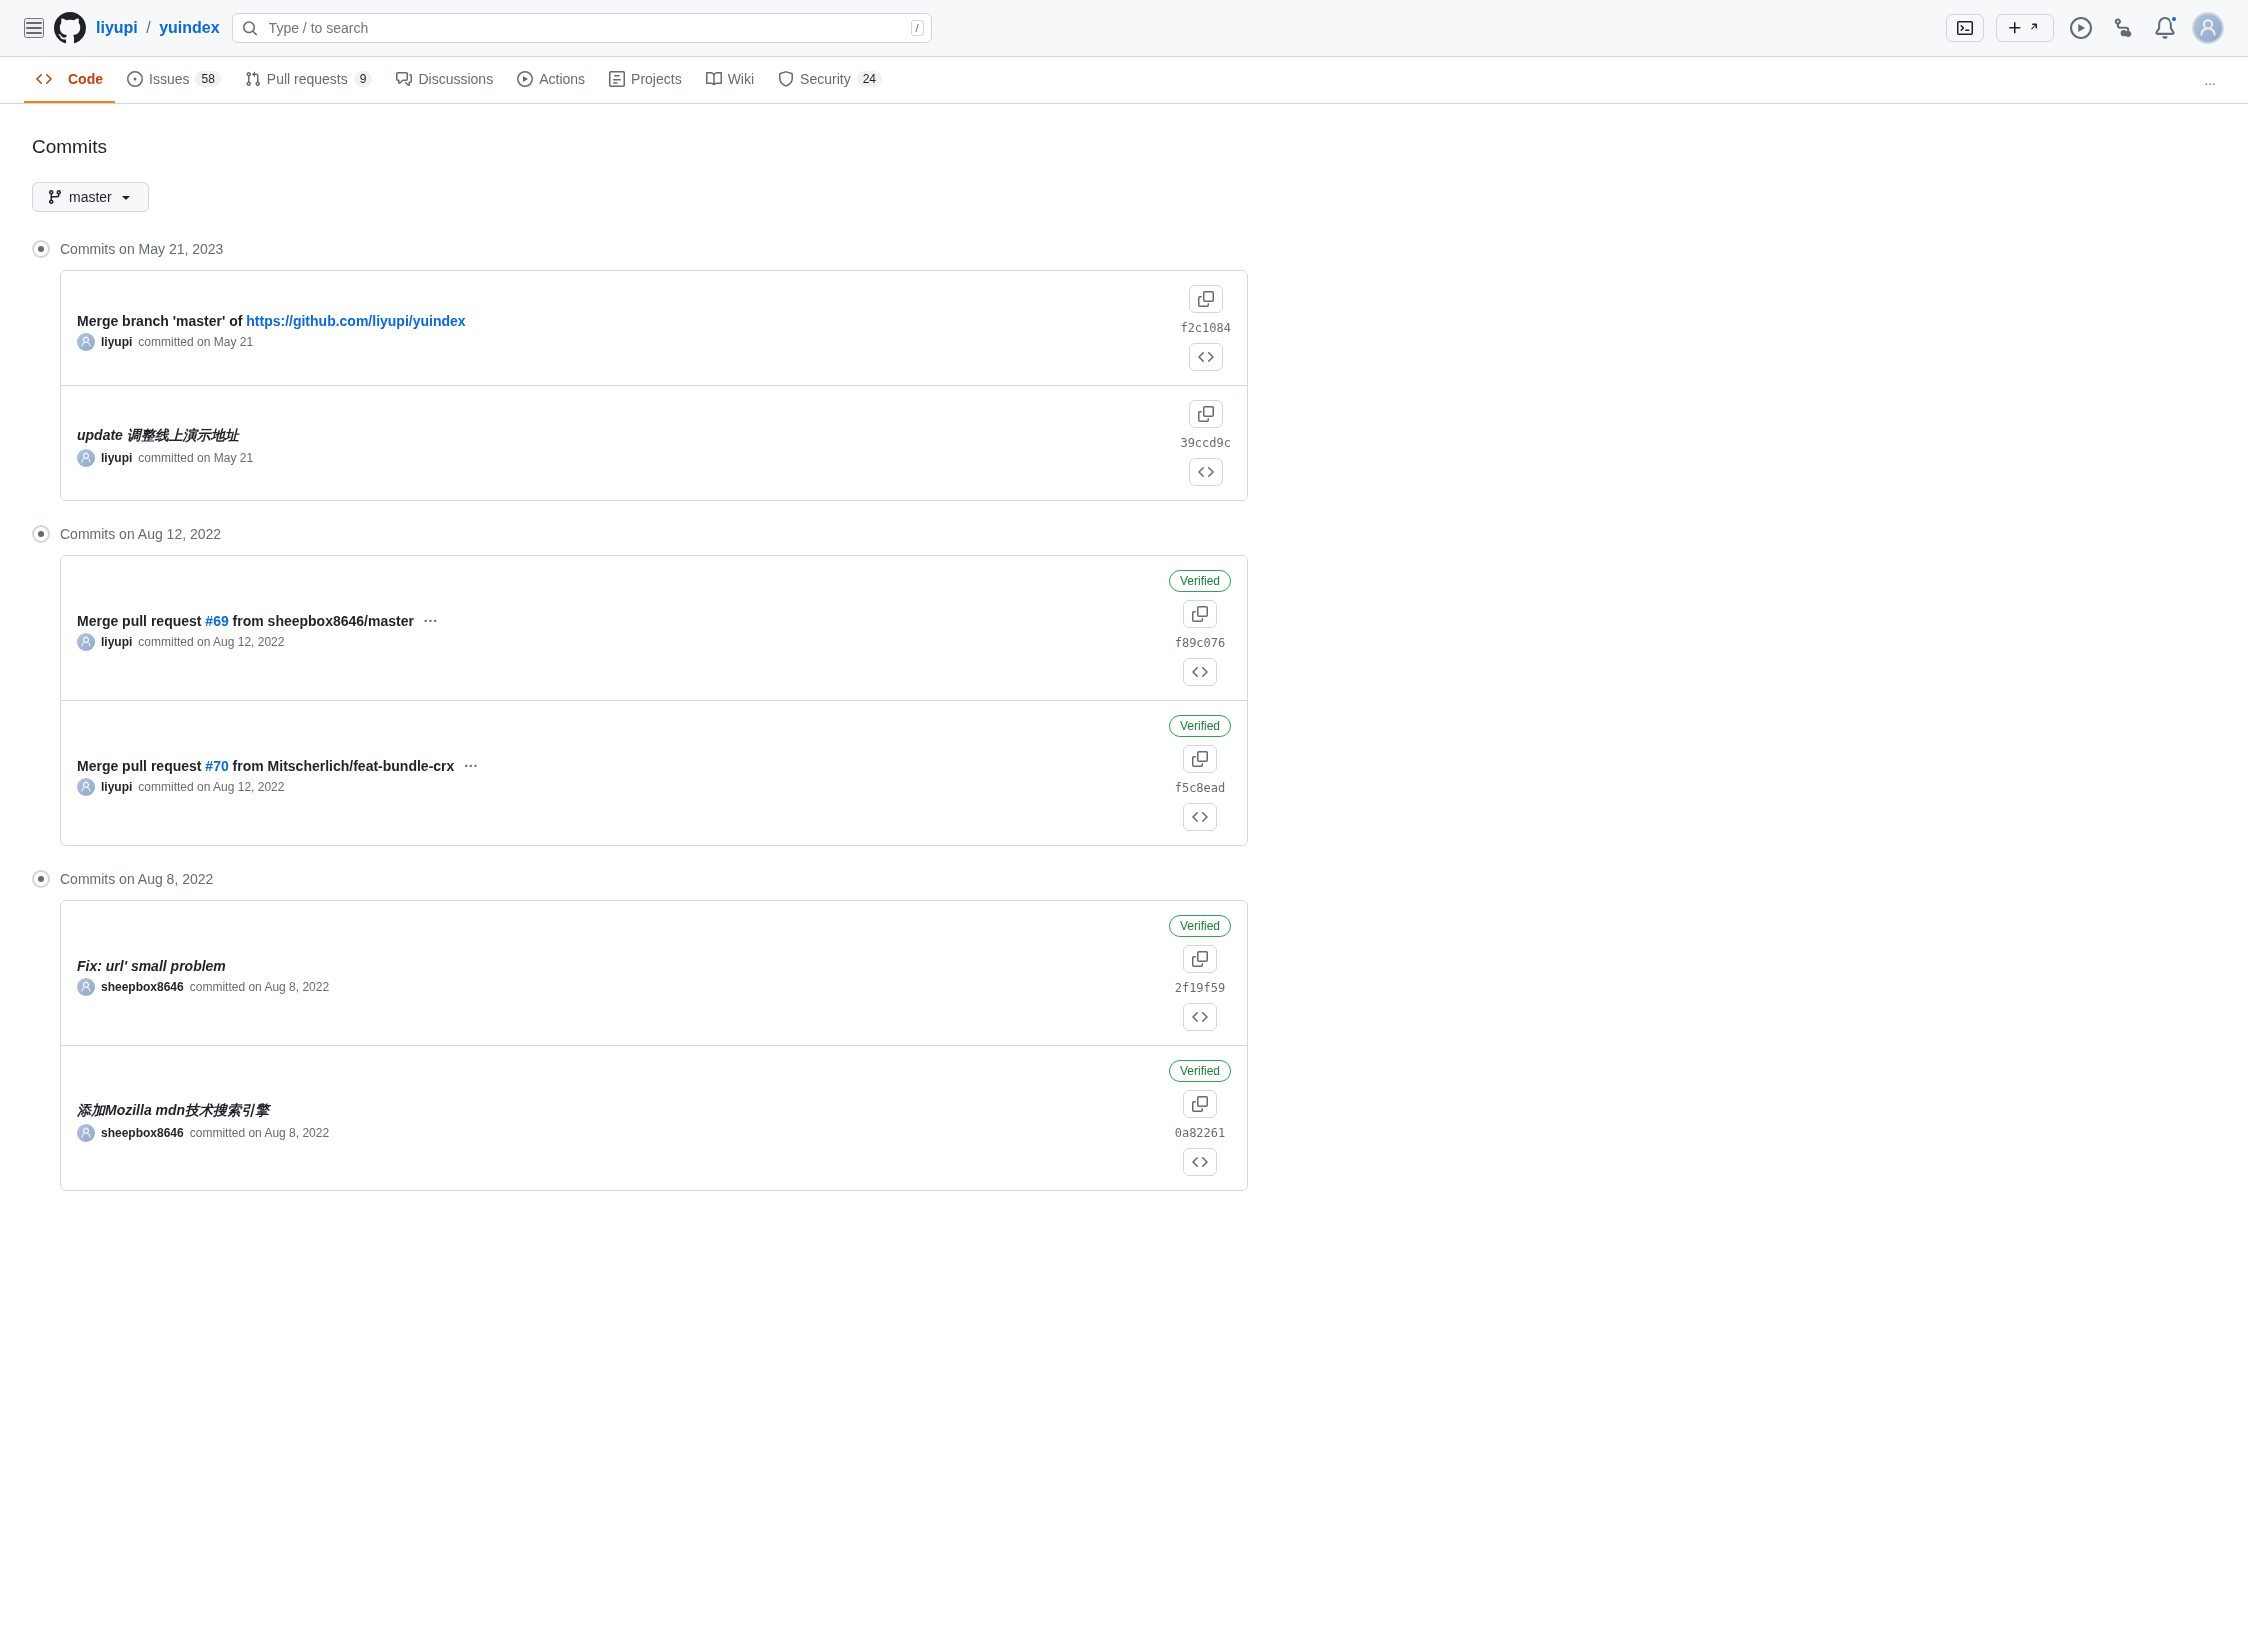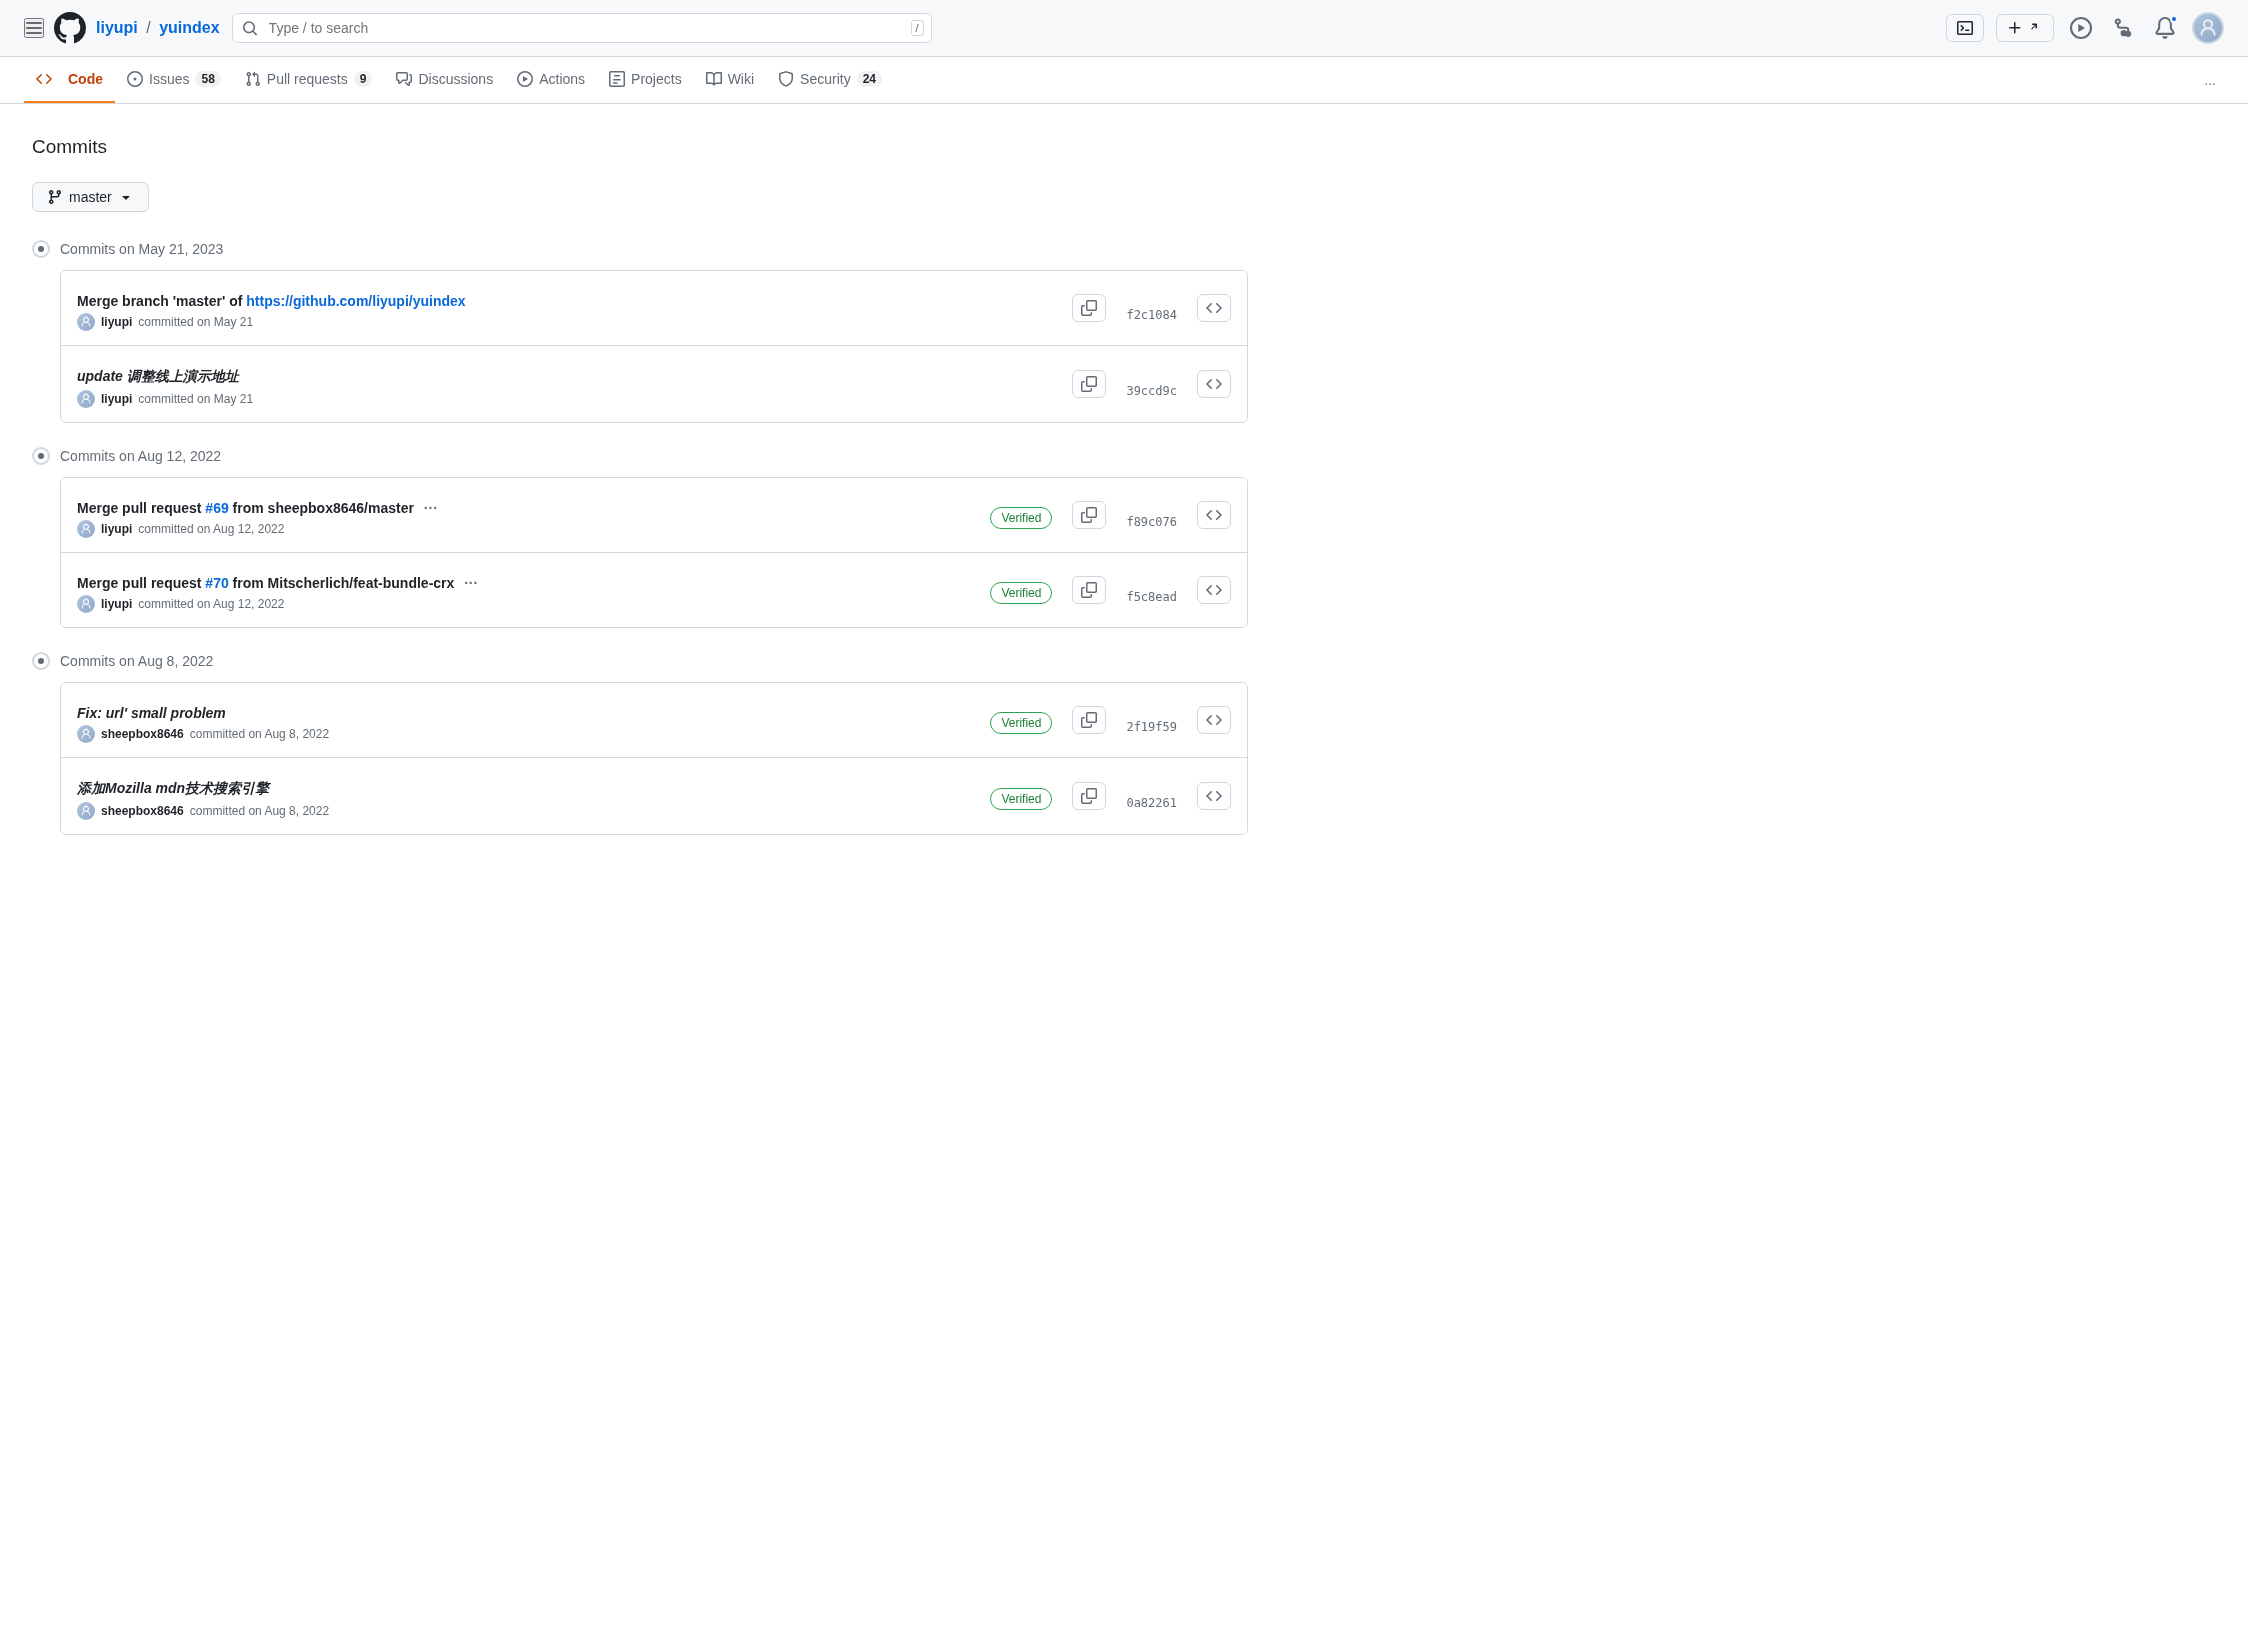--- a/index.html
+++ b/index.html
@@ -23,21 +23,21 @@
     .header-right { display: flex; align-items: center; gap: 12px; margin-left: auto; }
     .header-icon-btn { background: none; border: 1px solid #d0d7de; border-radius: 6px; padding: 5px 10px; cursor: pointer; display: flex; align-items: center; gap: 4px; font-size: 14px; color: #1f2328; }
     .icon-btn-circle { background: none; border: none; cursor: pointer; position: relative; padding: 4px; color: #636c76; }
     .notif-dot { position: absolute; top: 2px; right: 2px; width: 8px; height: 8px; background: #0969da; border-radius: 50%; border: 2px solid #f6f8fa; }
     .avatar { width: 32px; height: 32px; border-radius: 50%; background: linear-gradient(135deg, #b0c4de, #8fa8c8); border: 2px solid #d0d7de; overflow: hidden; cursor: pointer; display: flex; align-items: center; justify-content: center; font-size: 12px; color: #fff; }
 
     
     .nav-tabs { display: flex; align-items: center; padding: 0 24px; border-bottom: 1px solid #d0d7de; background: #fff; gap: 0; overflow-x: auto; }
     .nav-tab { display: flex; align-items: center; gap: 6px; padding: 14px 12px; font-size: 14px; color: #636c76; cursor: pointer; border-bottom: 2px solid transparent; text-decoration: none; white-space: nowrap; }
     .nav-tab.active { color: #c2410c; border-bottom: 2px solid #fd7e14; font-weight: 600; gap: 16px; }
-    .nav-tab .badge { background: #818b981f; color: #1f2328; border-radius: 20px; padding: 1px 6px; font-size: 12px; font-weight: 700; }
+    .nav-tab .badge { background: #818b981f; color: #1f2328; border-radius: 20px; padding: 1px 6px; font-size: 12px; font-weight: 400; }
     .nav-tab-more { margin-left: auto; padding: 14px 8px; color: #636c76; cursor: pointer; }
 
     
     .main { padding: 32px 32px; max-width: 1280px; }
     .page-title { font-size: 19px; font-weight: 400; color: #1f2328; margin-bottom: 24px; }
 
     
     .branch-selector { display: inline-flex; align-items: center; gap: 6px; padding: 6px 14px; border: 1px solid #d0d7de; border-radius: 6px; cursor: pointer; font-size: 14px; font-weight: 500; background: #f6f8fa; color: #1f2328; margin-bottom: 28px; }
 
     
@@ -50,21 +50,21 @@
     .commit-list { margin-left: 28px; border: 1px solid #d0d7de; border-radius: 6px; overflow: hidden; }
     .commit-item { display: flex; align-items: center; padding: 14px 16px; border-bottom: 1px solid #d0d7de; background: #fff; }
     .commit-item:last-child { border-bottom: none; }
     .commit-info { flex: 1; }
     .commit-message { font-size: 14px; font-weight: 600; color: #1f2328; margin-bottom: 4px; margin-top: 8px; }
     .commit-message a { color: #0969da; text-decoration: none; font-weight: 600; }
     .commit-message-text { font-weight: 600; font-style: italic; }
     .commit-meta { display: flex; align-items: center; gap: 6px; font-size: 12px; color: #636c76; }
     .commit-meta .avatar-small { width: 18px; height: 18px; border-radius: 50%; background: linear-gradient(135deg, #b0c4de, #8fa8c8); display: flex; align-items: center; justify-content: center; font-size: 9px; color: #fff; overflow: hidden; }
     .commit-meta .author { font-weight: 600; color: #1f2328; }
-    .commit-actions { display: flex; align-items: flex-end; gap: 20px; }
+    .commit-actions { display: flex; align-items: center; gap: 8px; flex-direction: column; }
     .verified-badge { border: 1px solid #2da44e; color: #1a7f37; border-radius: 20px; padding: 3px 10px; font-size: 12px; font-weight: 500; cursor: pointer; white-space: nowrap; }
     .copy-btn { background: none; border: 1px solid #d0d7de; border-radius: 6px; padding: 5px 8px; cursor: pointer; color: #636c76; display: flex; align-items: center; justify-content: center; }
     .commit-hash { font-family: monospace; font-size: 12px; color: #636c76; font-weight: 500; }
     .browse-btn { background: none; border: 1px solid #d0d7de; border-radius: 6px; padding: 5px 8px; cursor: pointer; color: #636c76; display: flex; align-items: center; justify-content: center; }
     .commit-ellipsis { color: #636c76; font-size: 14px; cursor: pointer; margin-left: 6px; }
 
     
     svg { vertical-align: middle; }
   </style>
 </head>

